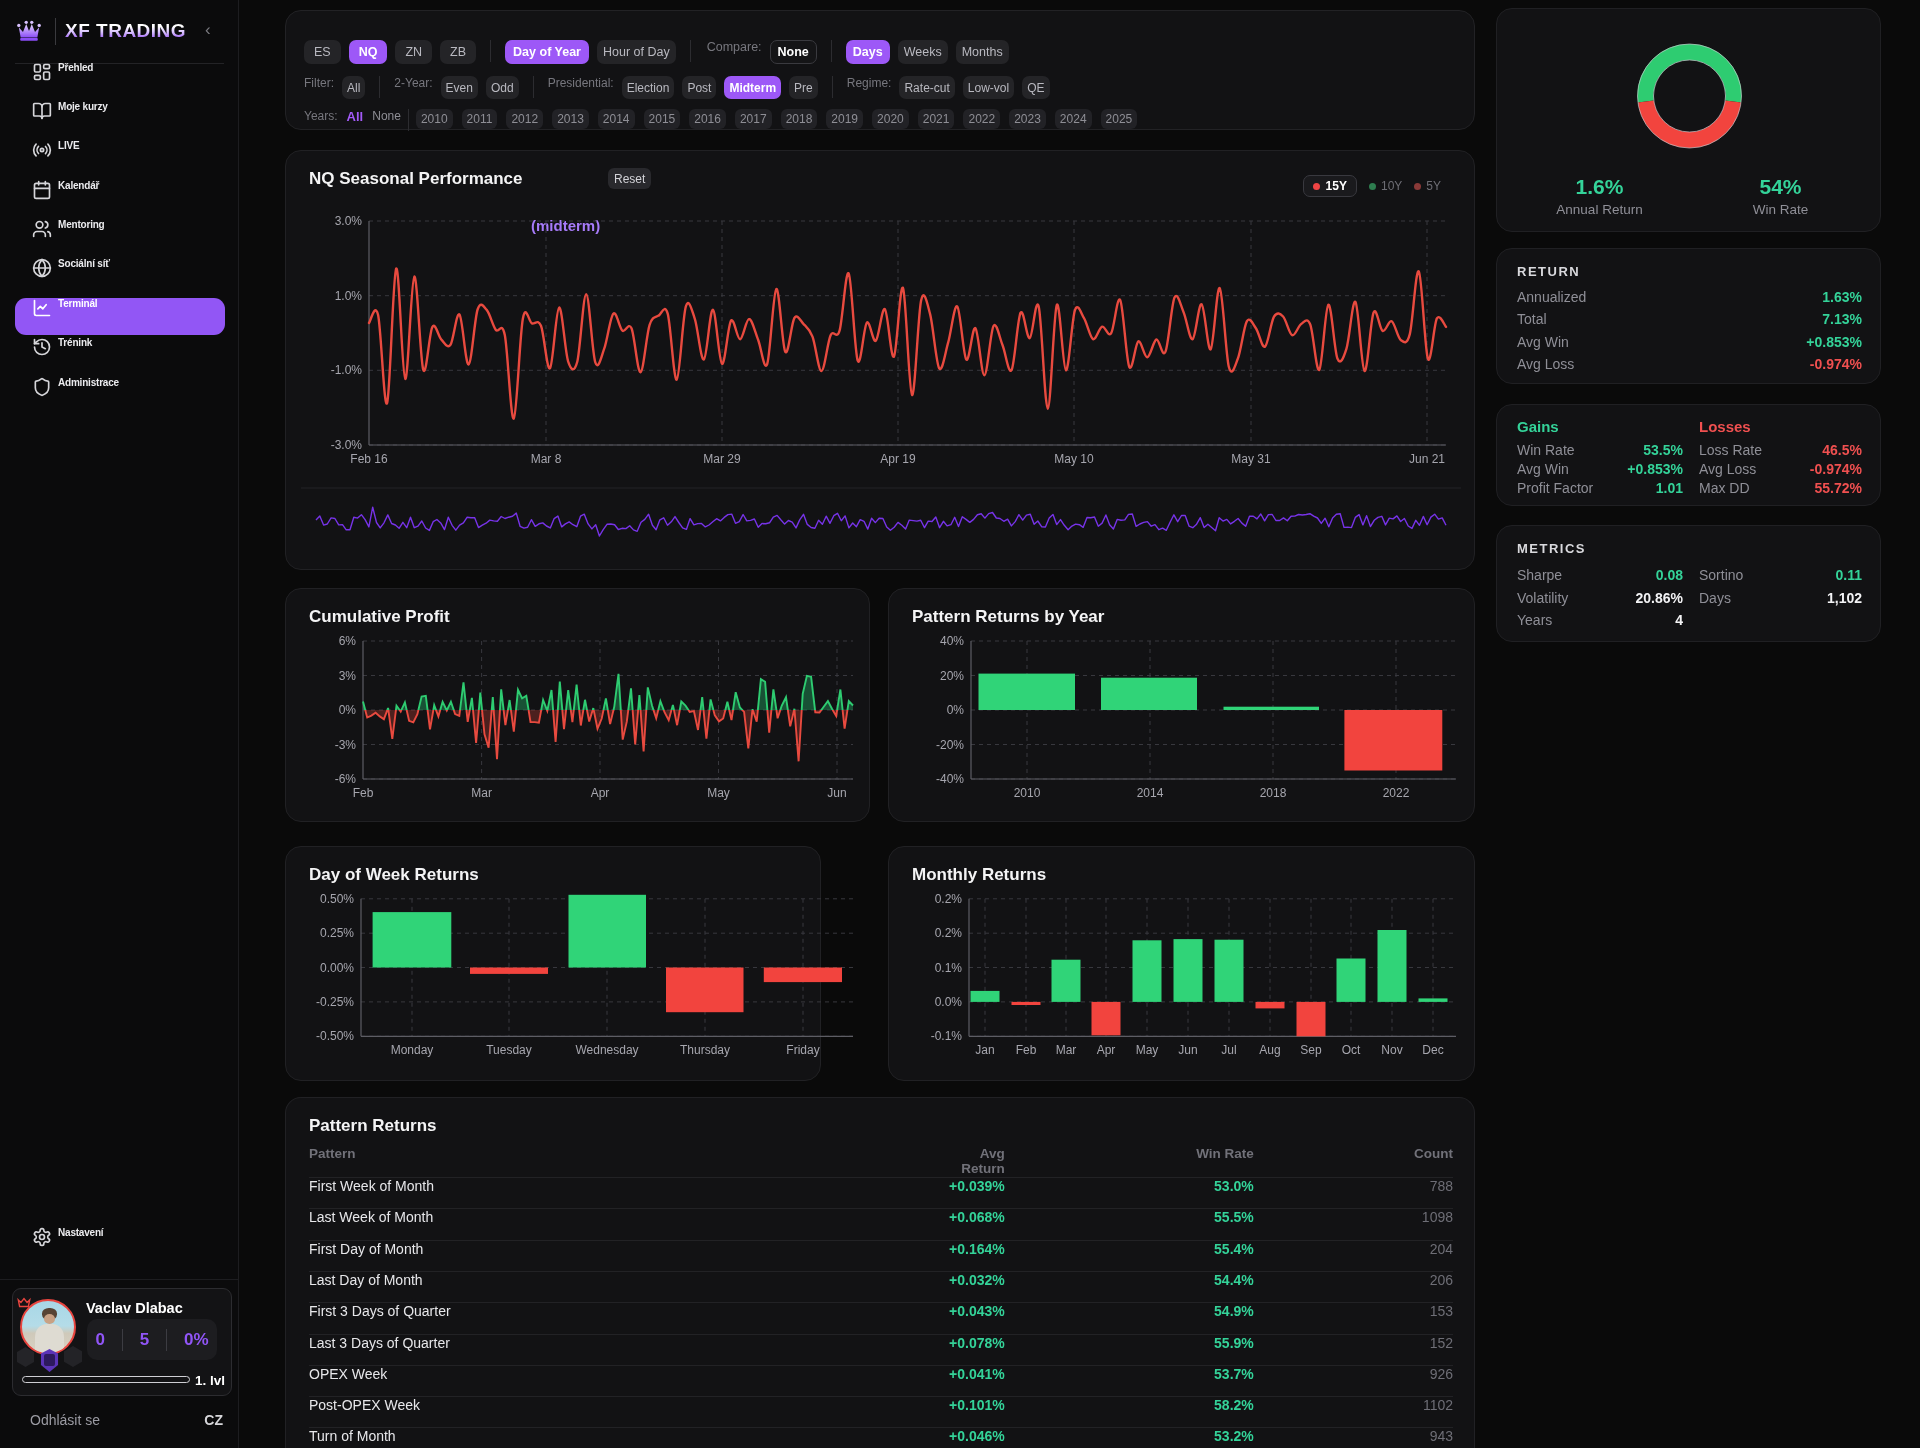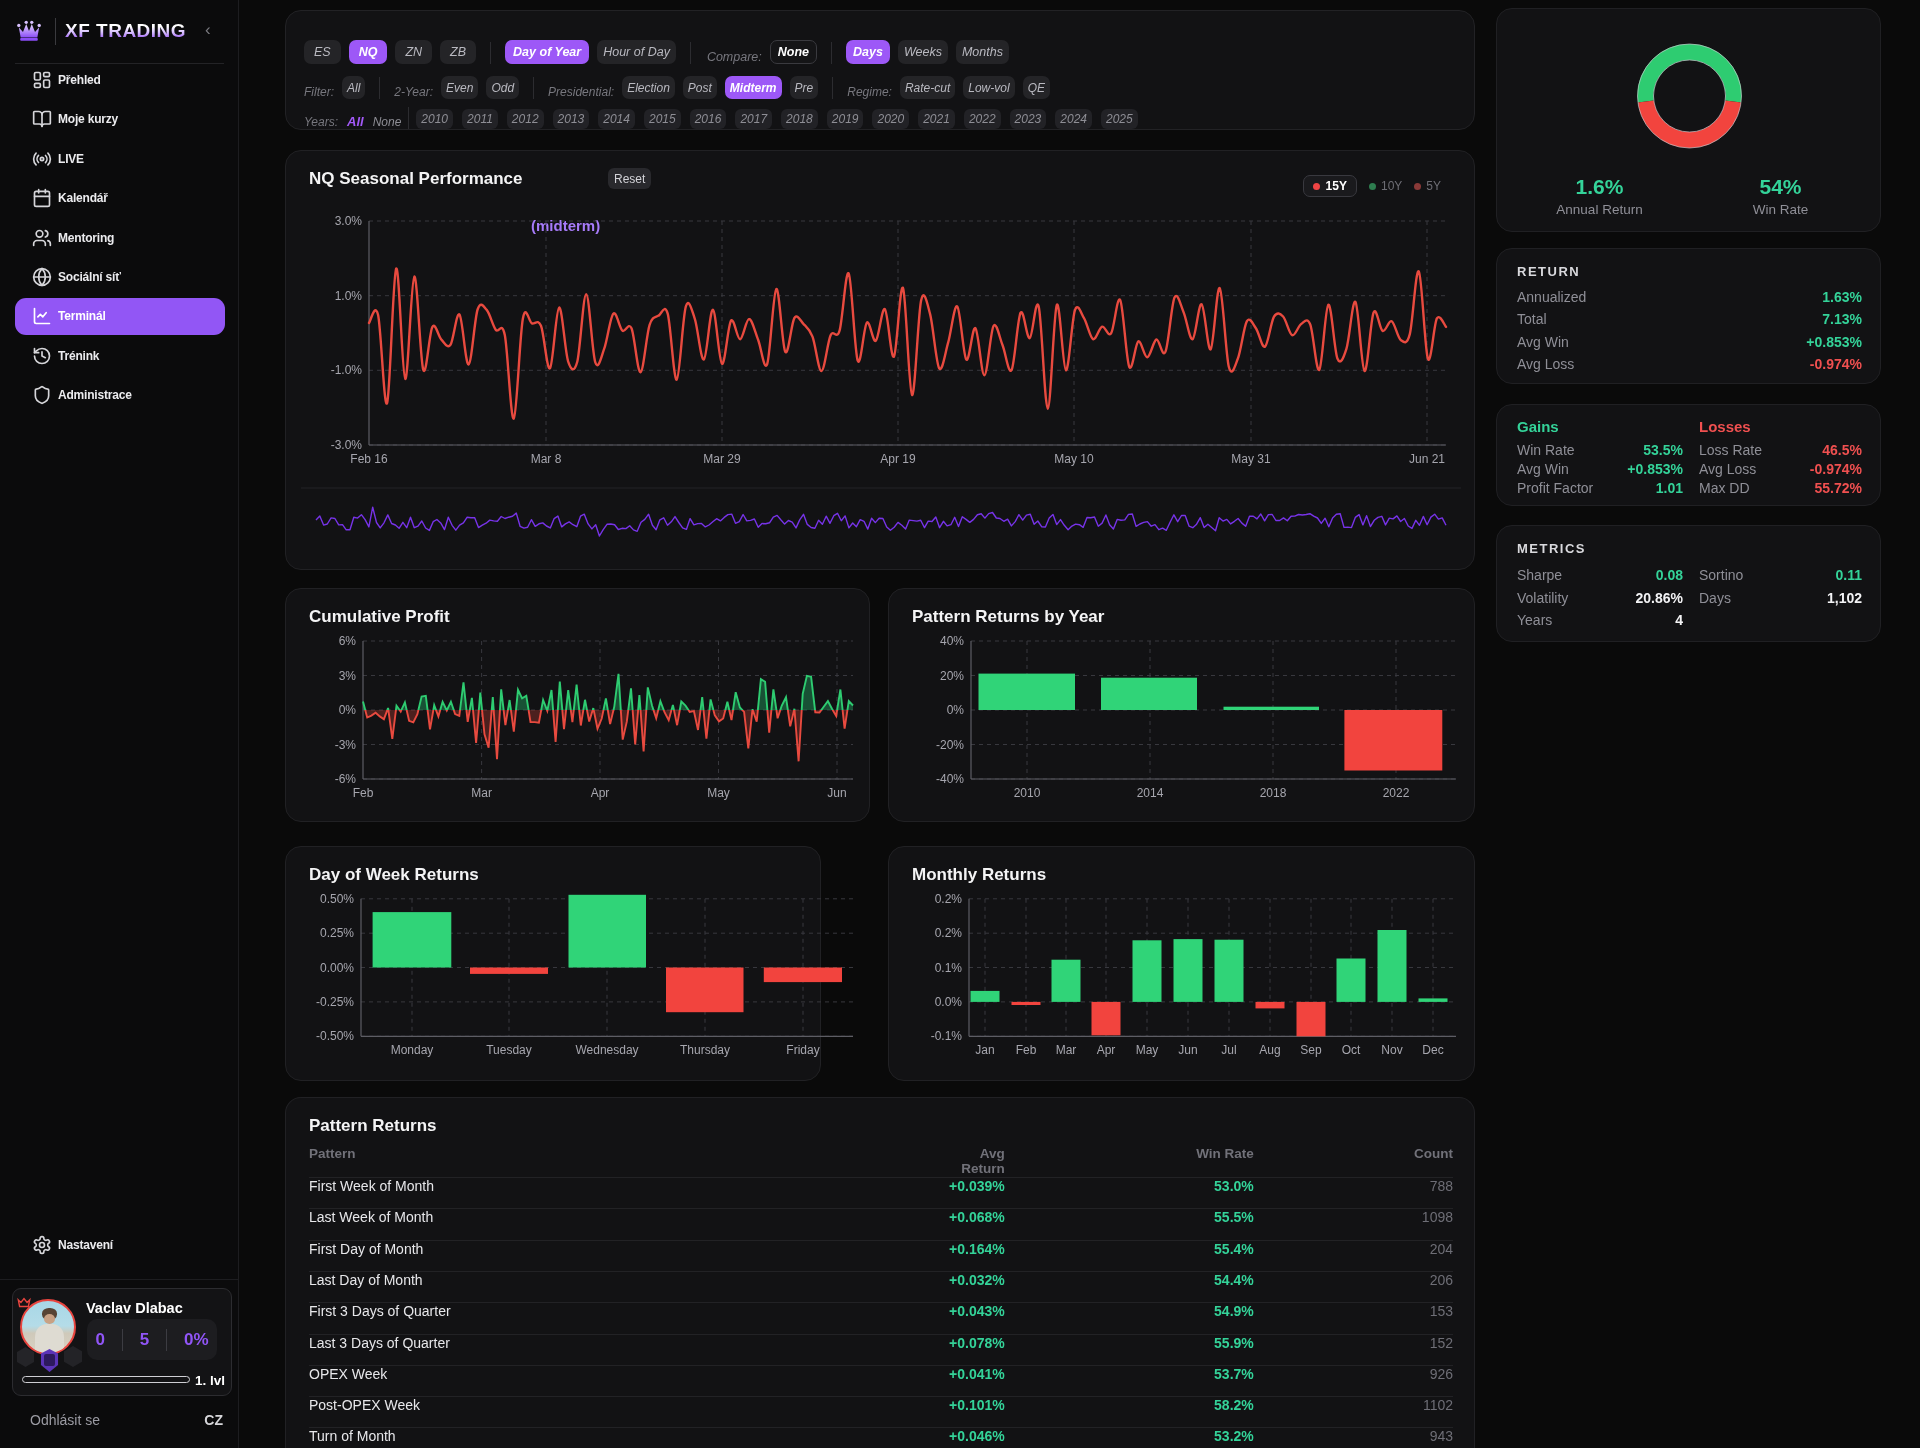--- a/index.html
+++ b/index.html
@@ -10,41 +10,41 @@
   #sidebar { position:absolute; left:0; top:0; width:239px; height:1448px;
     background:#0b0b0c; border-right:1px solid #1d1d20; }
   .logo-row { position:absolute; left:15px; top:17px; width:210px; height:30px; }
   .logo-text { position:absolute; left:50px; top:3px; font-size:19px; font-weight:bold; letter-spacing:.5px;
     background:linear-gradient(180deg,#ffffff 30%,#d9c2ff 55%,#9d5cf6 85%);
     -webkit-background-clip:text; background-clip:text; -webkit-text-fill-color:transparent; }
   .logo-sep { position:absolute; left:40px; top:1px; width:1px; height:27px; background:#3a3a3e; }
   .logo-chev { position:absolute; left:190px; top:3px; color:#7a7a80; font-size:17px; }
   .side-div { position:absolute; left:15px; top:63px; width:209px; height:1px; background:#232326; }
   .nav { position:absolute; left:15px; top:61.5px; width:210px; }
-  .nav-item { position:relative; height:37px; margin-bottom:2.4px; display:flex; align-items:center; padding-left:17px;
-    color:#ececef; font-size:12px; font-weight:600; letter-spacing:-0.2px; border-radius:11px; }
+  .nav-item { position:relative; height:37px; margin-bottom:2.4px; display:flex; padding-left:17px;
+    color:#ececef; font-size:10px; font-weight:600; letter-spacing:-0.2px; border-radius:11px; }
   .nav-item svg { margin-right:6px; flex:none; }
   .nav-item.active { background:#9256f5; color:#fff; }
   #nastaveni { position:absolute; left:15px; top:1226.5px; width:210px; }
   
   #usercard { position:absolute; left:12px; top:1288px; width:220px; height:108px;
     border:1px solid #2c2c30; border-radius:9px; background:#131315; }
   .uc-name { position:absolute; left:73px; top:11px; font-size:14.5px; font-weight:bold; color:#fff; }
   .uc-stats { position:absolute; left:74px; top:30px; width:130px; height:41px; background:#1d1d20;
     border-radius:10px; display:flex; align-items:center; justify-content:space-around; }
   .uc-stats b { color:#9155f7; font-size:17px; }
   .uc-sep { width:1px; height:22px; background:#3c3c42; }
   .uc-bar { position:absolute; left:9px; top:87px; width:168px; height:6.5px; border:1.6px solid #cfcfd4; border-radius:5px; }
   .uc-lvl { position:absolute; right:6px; top:84px; font-size:13.5px; font-weight:bold; color:#fff; }
   #footrow { position:absolute; left:30px; top:1412px; width:193px; font-size:14px; color:#9b9ba3; }
   #footrow .cz { position:absolute; right:0; top:0; color:#d6d6da; font-weight:bold; }
   
   #filterbar { position:absolute; left:285px; top:10px; width:1190px; height:120px;
     background:#121214; border:1px solid #222225; border-radius:16px; }
-  .frow { position:absolute; left:18px; height:24px; display:flex; align-items:flex-end; gap:8px; font-size:12.5px; color:#77777e;font-style:italic; }
+  .frow { position:absolute; left:18px; height:24px; display:flex; align-items:flex-start; gap:8px; font-size:12.5px; color:#77777e; }
   .btn { display:inline-flex; align-items:center; justify-content:center; height:24px; padding:0 8px;
     background:#242427; color:#b9b9c0; border-radius:7px; font-size:12.5px; white-space:nowrap; }
   .btn.on { background:#9d58f7; color:#fff; font-weight:bold; }
   .btn.bord { background:#151517; border:1px solid #3a3a3f; color:#fff; font-weight:bold; }
   .vsep { width:1px; height:22px; background:#2c2c30; margin:0 6px; }
   .btn2 { height:23px; padding:0 5px; font-size:12px; }
   .ptxt { font-size:12.5px; }
   .ybtn { height:20px; padding:0 5px; font-size:12px; background:#222226; color:#8e8e95; border-radius:6px; display:inline-flex; align-items:center; }
   .ptxt { color:#a35af8; font-weight:bold; font-size:13px; }
   

